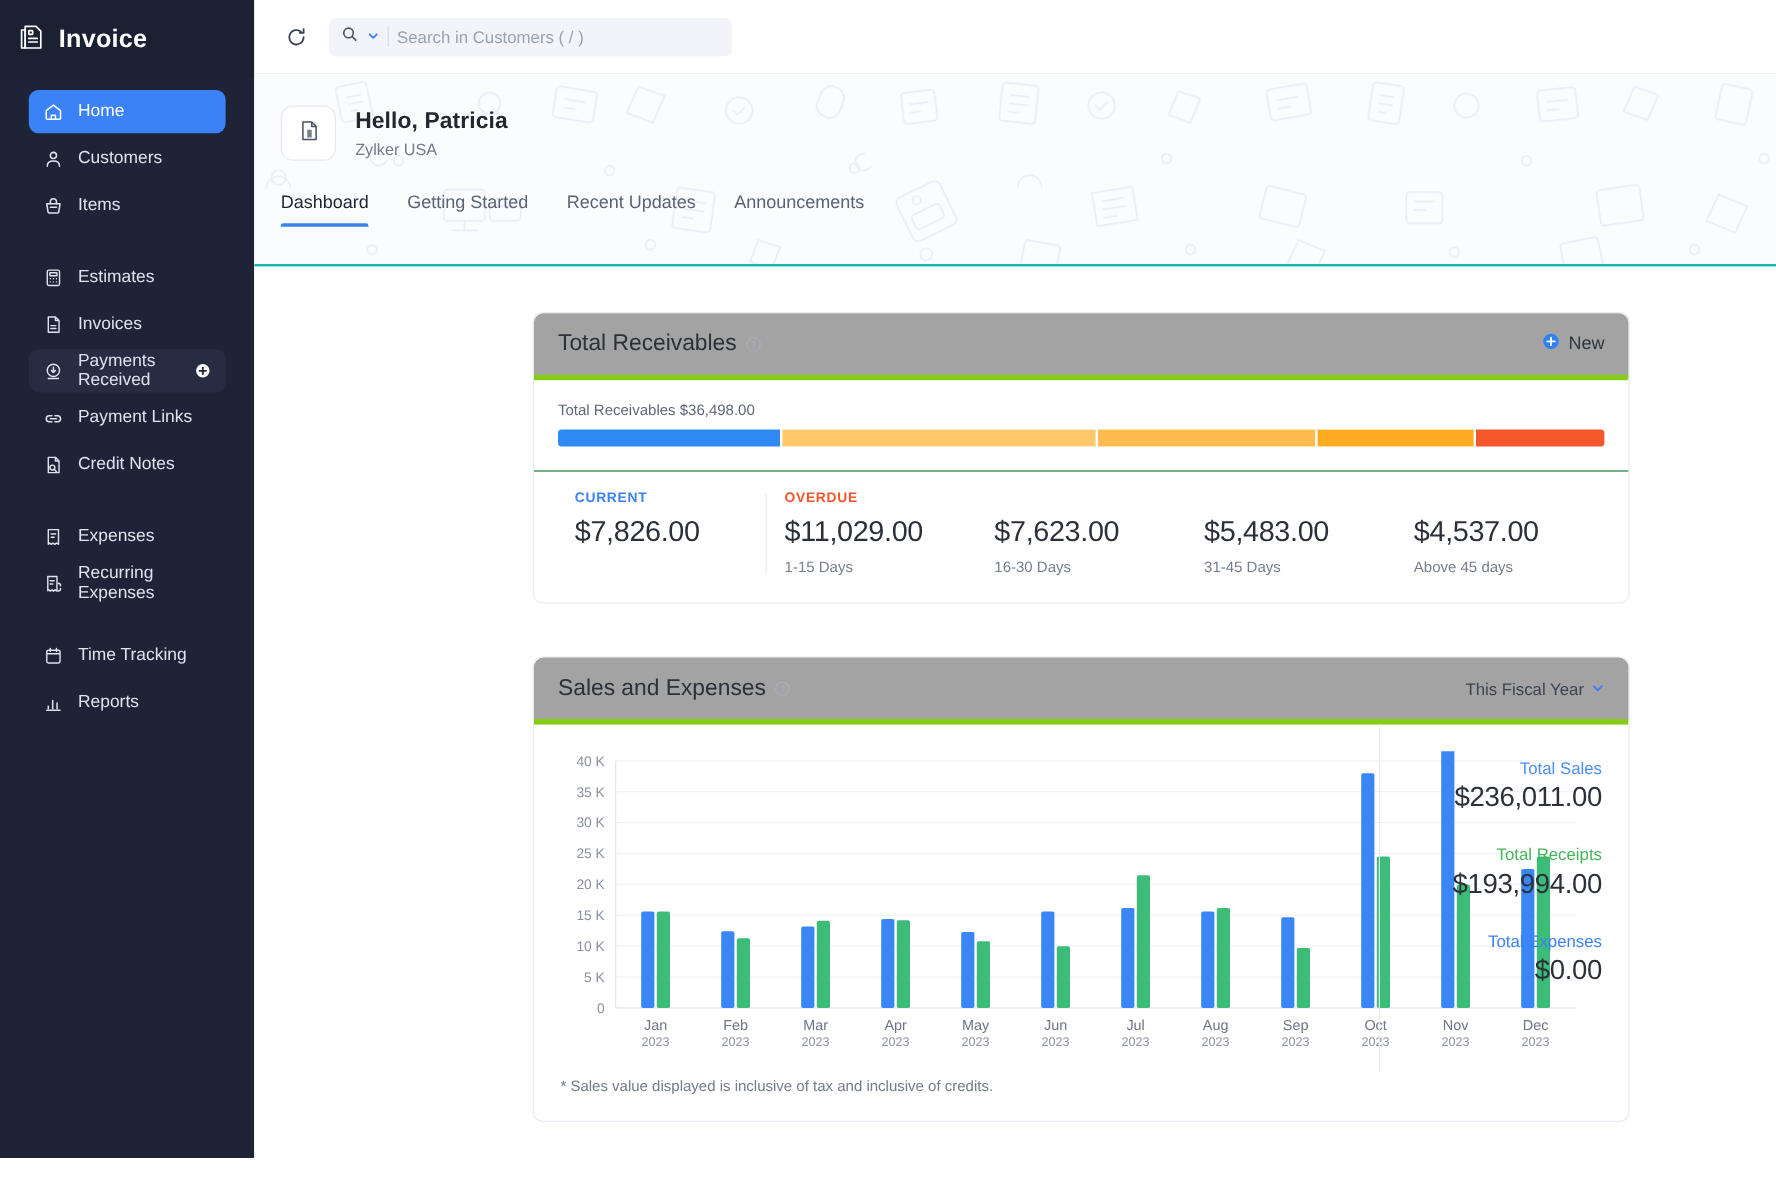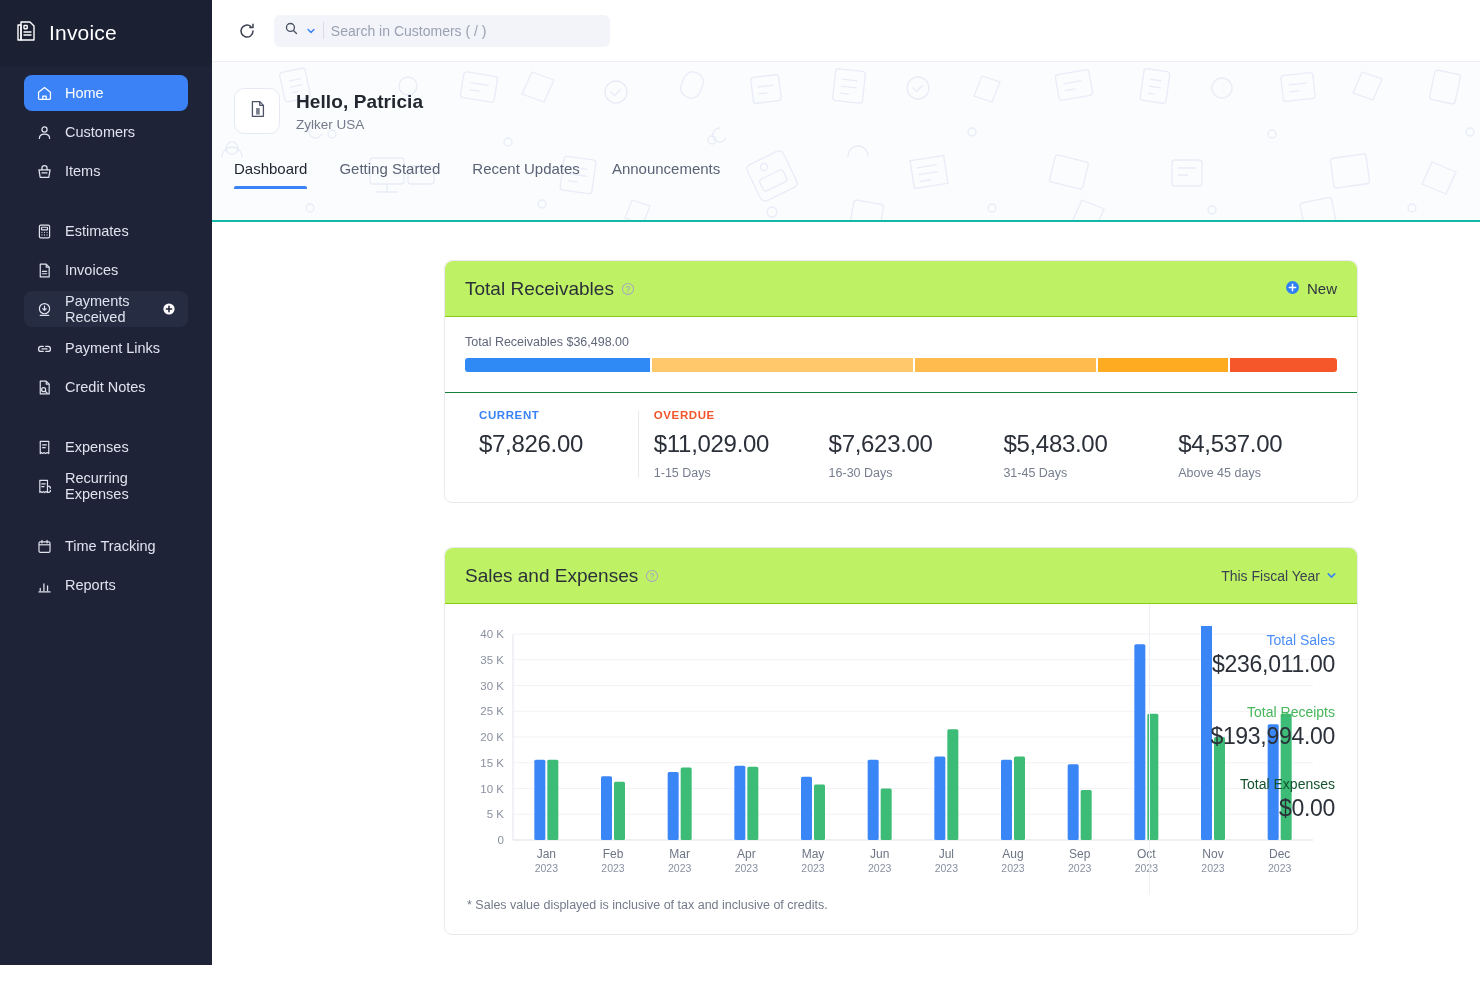--- a/index.html
+++ b/index.html
@@ -17,21 +17,21 @@
     background: #1e2337;
     height: 965px;
     display: flex; flex-direction: column;
     padding-bottom: 8px;
   }
   .brand {
     height: 66px; display: flex; align-items: center;
     padding-left: 14px; gap: 11px;
     background: #1b2033;
   }
-  .brand-name { color: #ffffff; font-size: 21px; font-weight: 400; letter-spacing: .2px; }
+  .brand-name { color: #ffffff; font-size: 21px; font-weight: 700; letter-spacing: .2px; }
   .nav { padding: 6px 8px 0 8px; }
   .nav-item {
     display: flex; align-items: center; gap: 12px;
     height: 36px; padding: 0 12px; margin: 3px 16px;
     border-radius: 8px; cursor: pointer;
     color: #dfe3ee; font-size: 14.5px;
   }
   .nav-item .ico { width: 17px; height: 17px; flex: 0 0 17px; display: block; }
   .nav-item.active { background: #3b82f6; color: #ffffff; }
   .nav-item.subtle { background: #262c42; }
@@ -88,21 +88,21 @@
 
   
   .content { flex: 1; overflow: hidden; padding: 0 0 0 0; background: #ffffff; }
 
   .card {
     margin: 38px 122px 0 232px;
     border: 1px solid #e8eaf0; border-radius: 8px; background: #ffffff;
   }
   .card-head {
     height: 56px; display: flex; align-items: center; justify-content: space-between;
-    padding: 0 20px; background: #bef264; border-bottom: 1px solid #84cc16;
+    padding: 0 20px; background: #a3a3a3; border-bottom: 5px solid #84cc16;
     border-radius: 8px 8px 0 0;
   }
   .card-title { font-size: 19px; color: #2b3039; display: flex; align-items: center; gap: 7px; }
   .help-ico { color: #a6acb9; display: inline-flex; }
   .new-btn { display: flex; align-items: center; gap: 7px; color: #2f3540; font-size: 15px; cursor: pointer; }
   .period-btn { display: flex; align-items: center; gap: 6px; color: #3c4250; font-size: 14px; cursor: pointer; }
 
   
   .rec-bar-wrap { padding: 18px 20px 20px 20px; border-bottom: 1px solid #15803d; }
   .rec-bar-label { font-size: 12.5px; color: #60677a; margin-bottom: 9px; }
@@ -126,21 +126,21 @@
   
   .chart-body { display: flex; }
   .chart-left { flex: 1; padding: 22px 10px 10px 20px; min-width: 0; }
   .chart-right {
     width: 208px; flex: 0 0 208px; border-left: 1px solid #edeff4;
     padding: 28px 22px 10px 10px; text-align: right;
   }
   .tot-label { font-size: 14px; margin-bottom: 3px; }
   .tot-label.sales { color: #4b8df8; }
   .tot-label.receipts { color: #46b65a; }
-  .tot-label.expenses { color: #14532d; }
+  .tot-label.expenses { color: #3b82f6; }
   .tot-value { font-size: 23px; color: #2b3039; letter-spacing: -.3px; margin-bottom: 26px; }
   .chart-note { font-size: 12.5px; color: #737a8a; padding: 4px 20px 22px 22px; }
 
   svg.plot { display: block; }
   .grid-line { stroke: #f1f2f5; stroke-width: 1; }
   .axis-line { stroke: #e3e5eb; stroke-width: 1; }
   .ytick { font-size: 11.5px; fill: #8a90a0; text-anchor: end; font-family: "Liberation Sans", sans-serif; }
   .xtick { font-size: 12px; fill: #6d7485; text-anchor: middle; font-family: "Liberation Sans", sans-serif; }
   .xtick2 { font-size: 10.5px; fill: #8a90a0; text-anchor: middle; font-family: "Liberation Sans", sans-serif; }
 </style>

